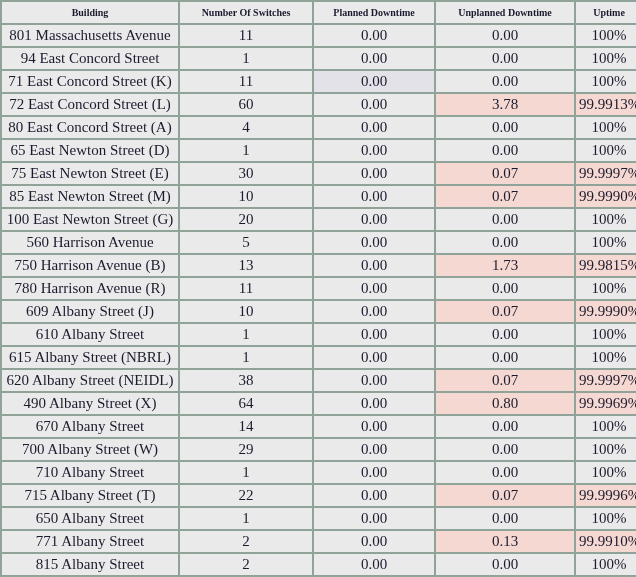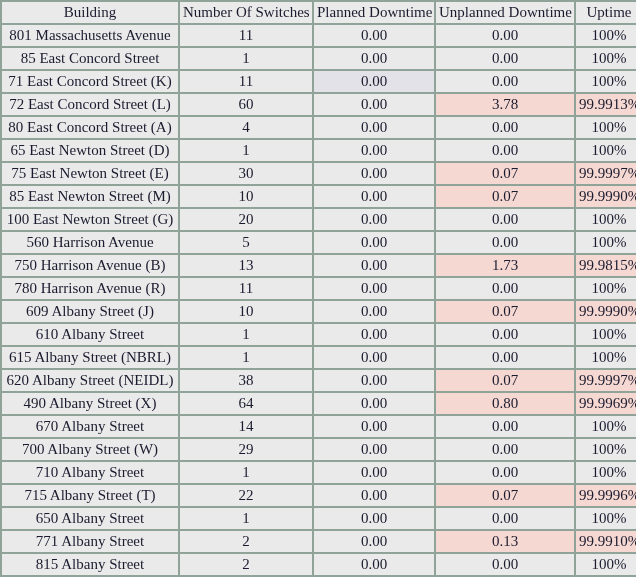--- a/index.html
+++ b/index.html
@@ -37,21 +37,22 @@
     height: 19px;
     padding: 1px 3px;
     text-align: center;
     vertical-align: middle;
     white-space: nowrap;
     overflow: hidden;
     font-weight: normal;
     border: 0;
   }
   #uptime-table thead th {
-    font-size: 15px;
+    font-size: 10px;
+    font-weight: bold;
   }
   
   #uptime-table td.tint-pink     { background: #f5d8d2; margin-left: 44px; }
   #uptime-table td.tint-lavender { background: #e4e2e9; }
 </style>
 </head>
 <body>
 
 <table id="uptime-table">
   <colgroup>
@@ -72,21 +73,21 @@
   </thead>
   <tbody id="table-body">
       <tr>
         <td>801 Massachusetts Avenue</td>
         <td>11</td>
         <td>0.00</td>
         <td>0.00</td>
         <td>100%</td>
       </tr>
       <tr>
-        <td>85 East Concord Street</td>
+        <td>94 East Concord Street</td>
         <td>1</td>
         <td>0.00</td>
         <td>0.00</td>
         <td>100%</td>
       </tr>
       <tr>
         <td>71 East Concord Street (K)</td>
         <td>11</td>
         <td class="tint-lavender">0.00</td>
         <td>0.00</td>

